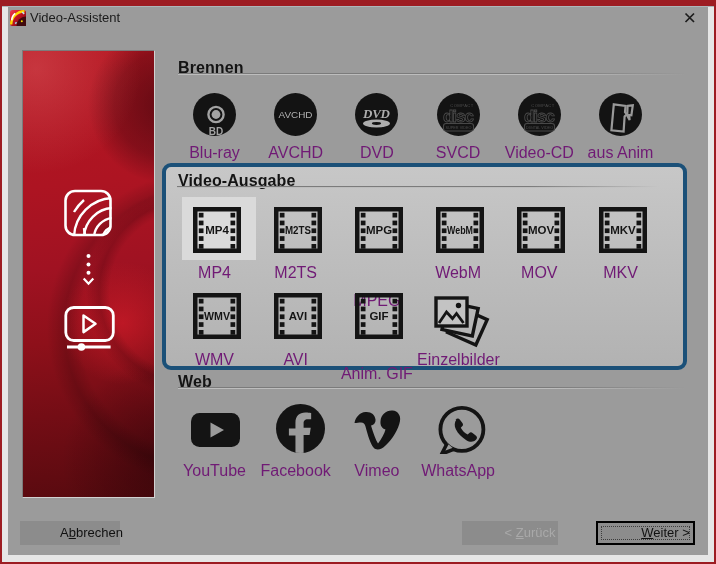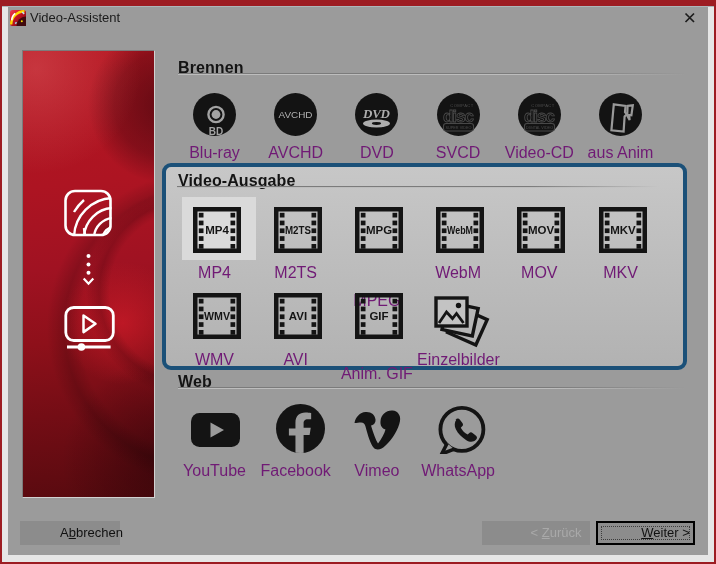--- a/index.html
+++ b/index.html
@@ -333,16 +333,16 @@
   <circle cx="23.9" cy="24.4" r="21.5" stroke="#141414" stroke-width="3.8" fill="none"></circle>
   <path d="M9.2,38.3 L3.6,49 L16.2,44.2" stroke="#141414" stroke-width="3.5" fill="#9b9b9b" stroke-linejoin="round"></path>
   <path fill="#141414" transform="translate(3,2.6) scale(0.9)" d="M16,13.5 c1.6,-1.8 3.6,-2 4.8,-0.4 l3,3.9 c1,1.35 0.85,2.7 -0.3,3.85 l-1.5,1.5 c1.65,3.3 4.35,6 7.65,7.65 l1.55,-1.55 c1.15,-1.15 2.5,-1.3 3.85,-0.3 l3.85,3 c1.55,1.25 1.45,3.15 -0.35,4.8 c-2.5,2.4 -6.55,2.5 -10.4,0.2 c-5.2,-3.1 -9.25,-7.15 -11.65,-12.05 c-1.85,-3.75 -1.55,-7.8 0.5,-10.6 Z"></path>
 </svg>
 <div class="abs lbl" style="left:173.5px;top:462px;">YouTube</div>
 <div class="abs lbl" style="left:254.7px;top:462px;">Facebook</div>
 <div class="abs lbl" style="left:335.9px;top:462px;">Vimeo</div>
 <div class="abs lbl" style="left:417.1px;top:462px;">WhatsApp</div>
 
 <div class="abs btn" style="left:20px;top:521px;width:100px;">A<u>b</u>brechen</div>
-<div class="abs btn" style="left:482px;top:521px;width:108px;color:#a9a9a9;">&lt; <u>Z</u>urück</div>
+<div class="abs btn" style="left:462px;top:521px;width:96px;color:#a9a9a9;">&lt; <u>Z</u>urück</div>
 <div class="abs btn" style="left:596px;top:521px;width:99px;border:2px solid #000000;line-height:20px;" id="weiter">
   <div class="abs" style="left:3px;top:3px;right:3px;bottom:3px;border:1px dotted #3c3c3c;"></div>
   <u>W</u>eiter &gt;</div>
 
 </body></html>

